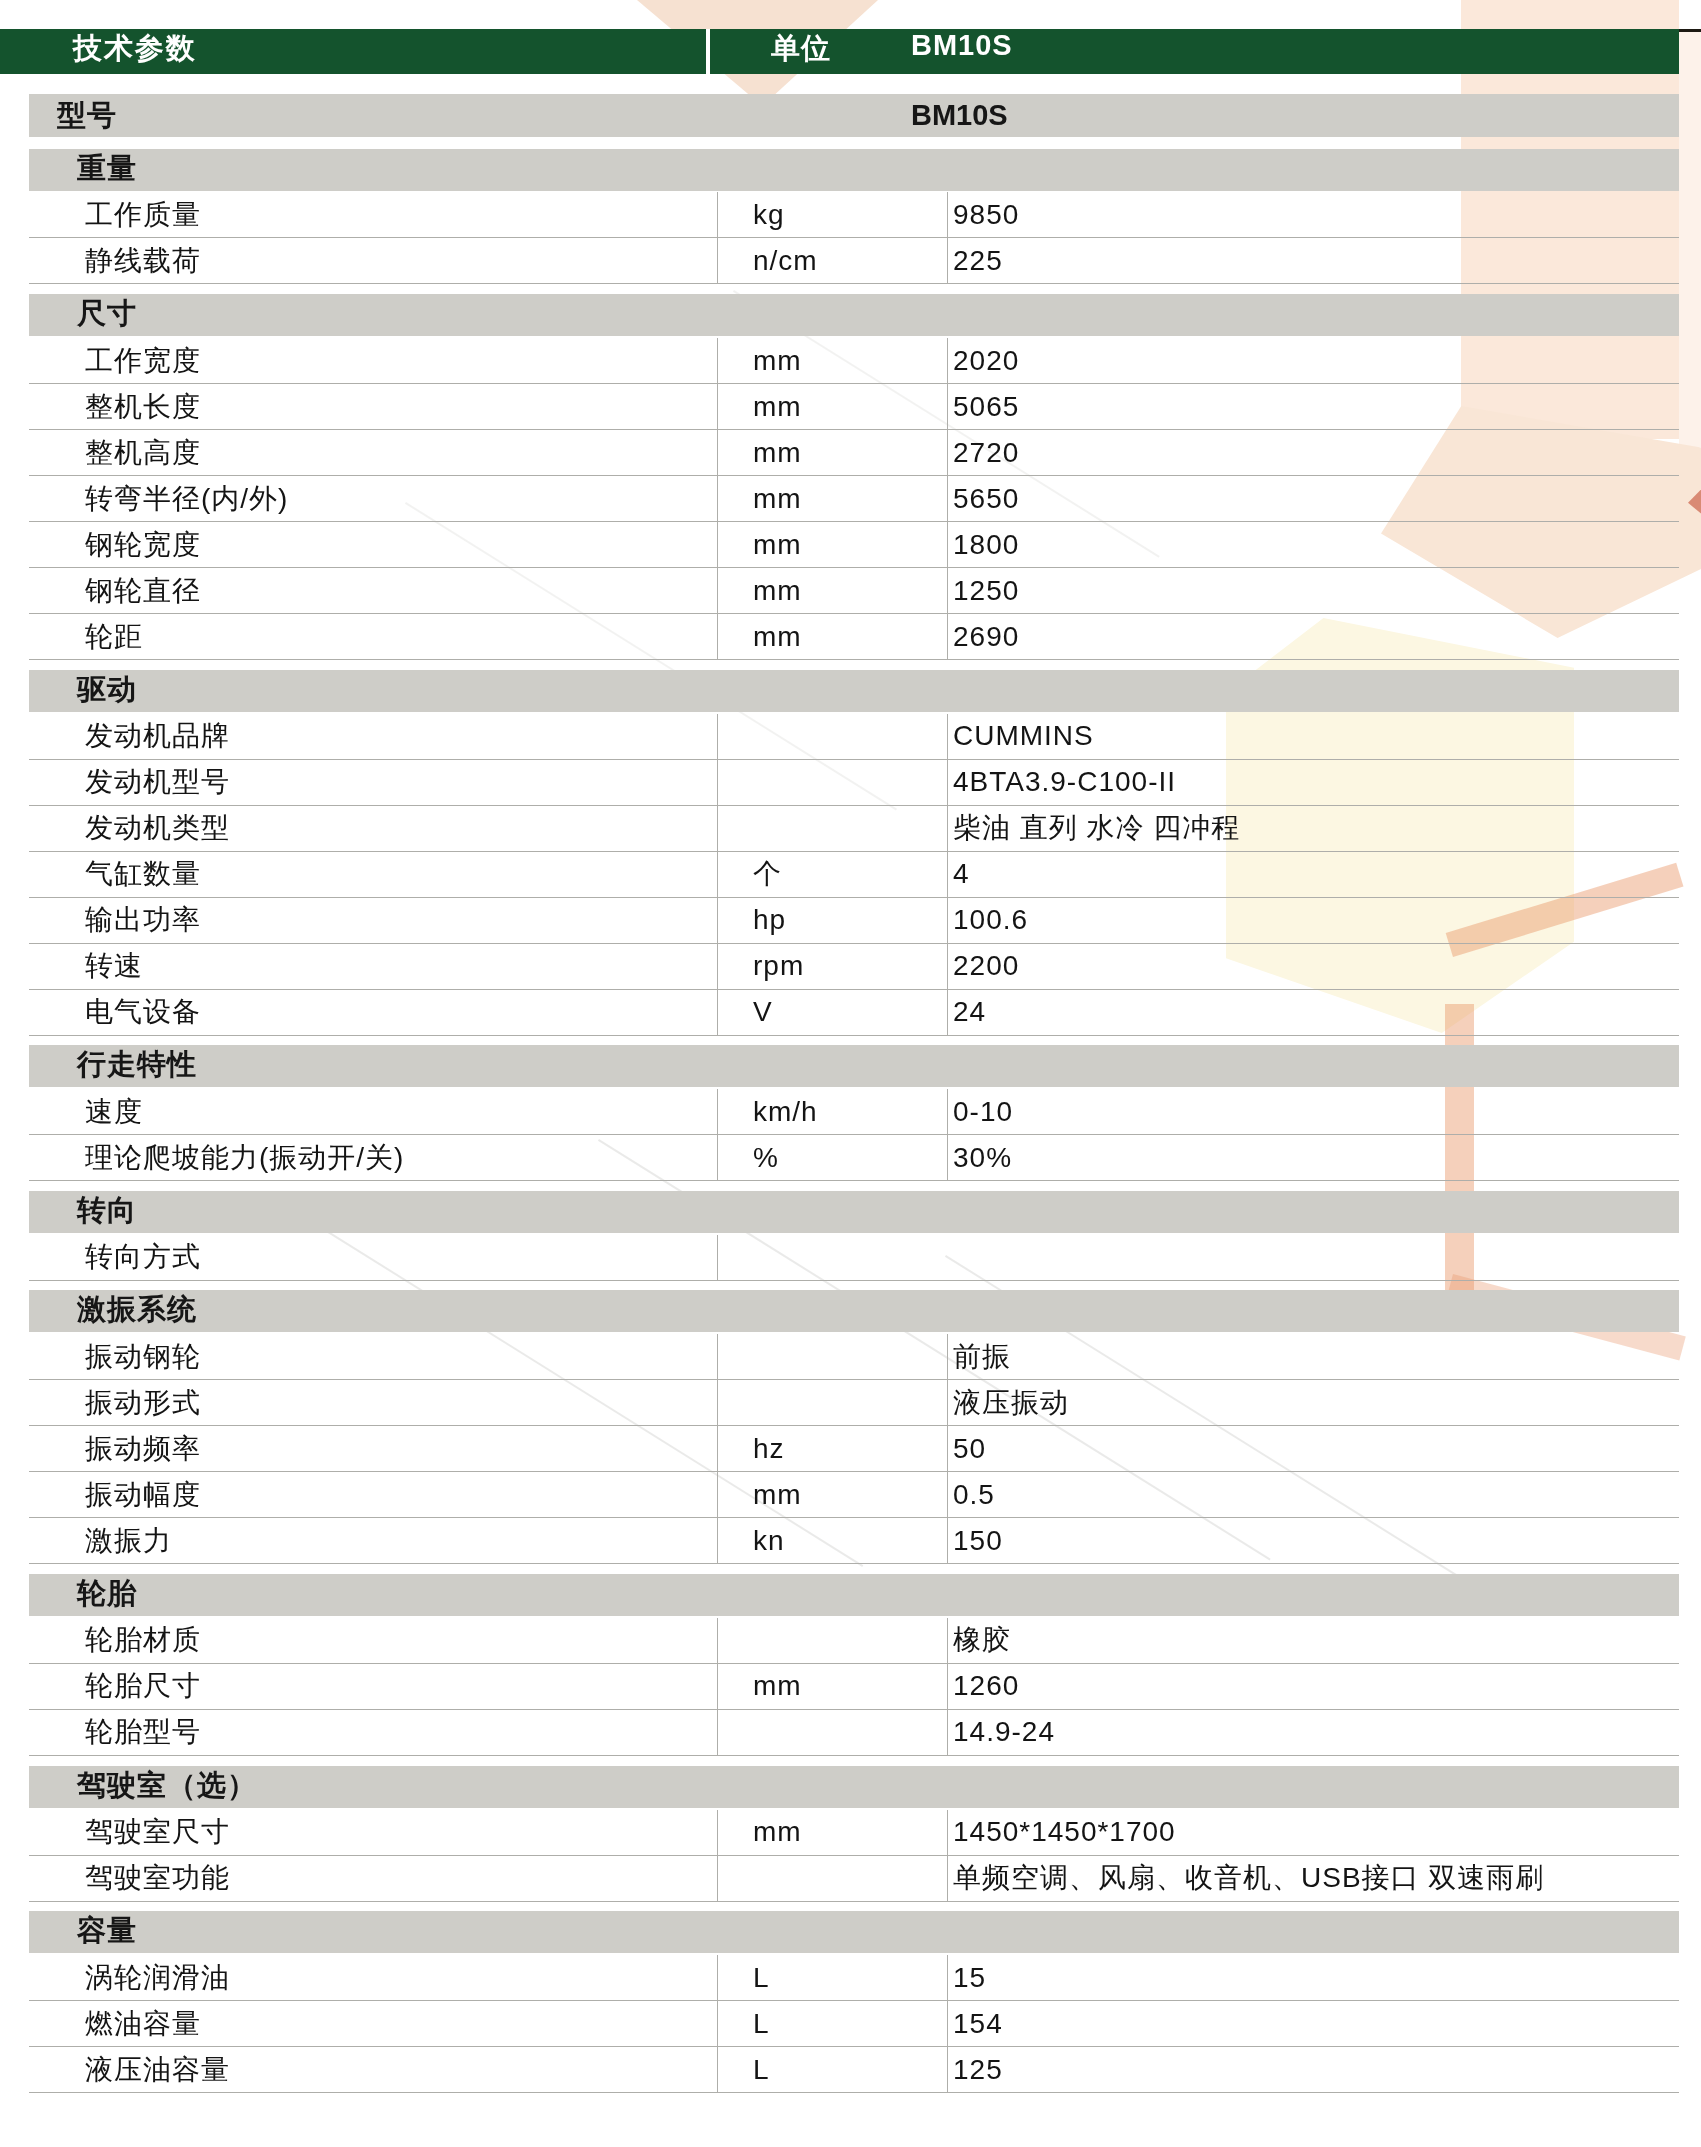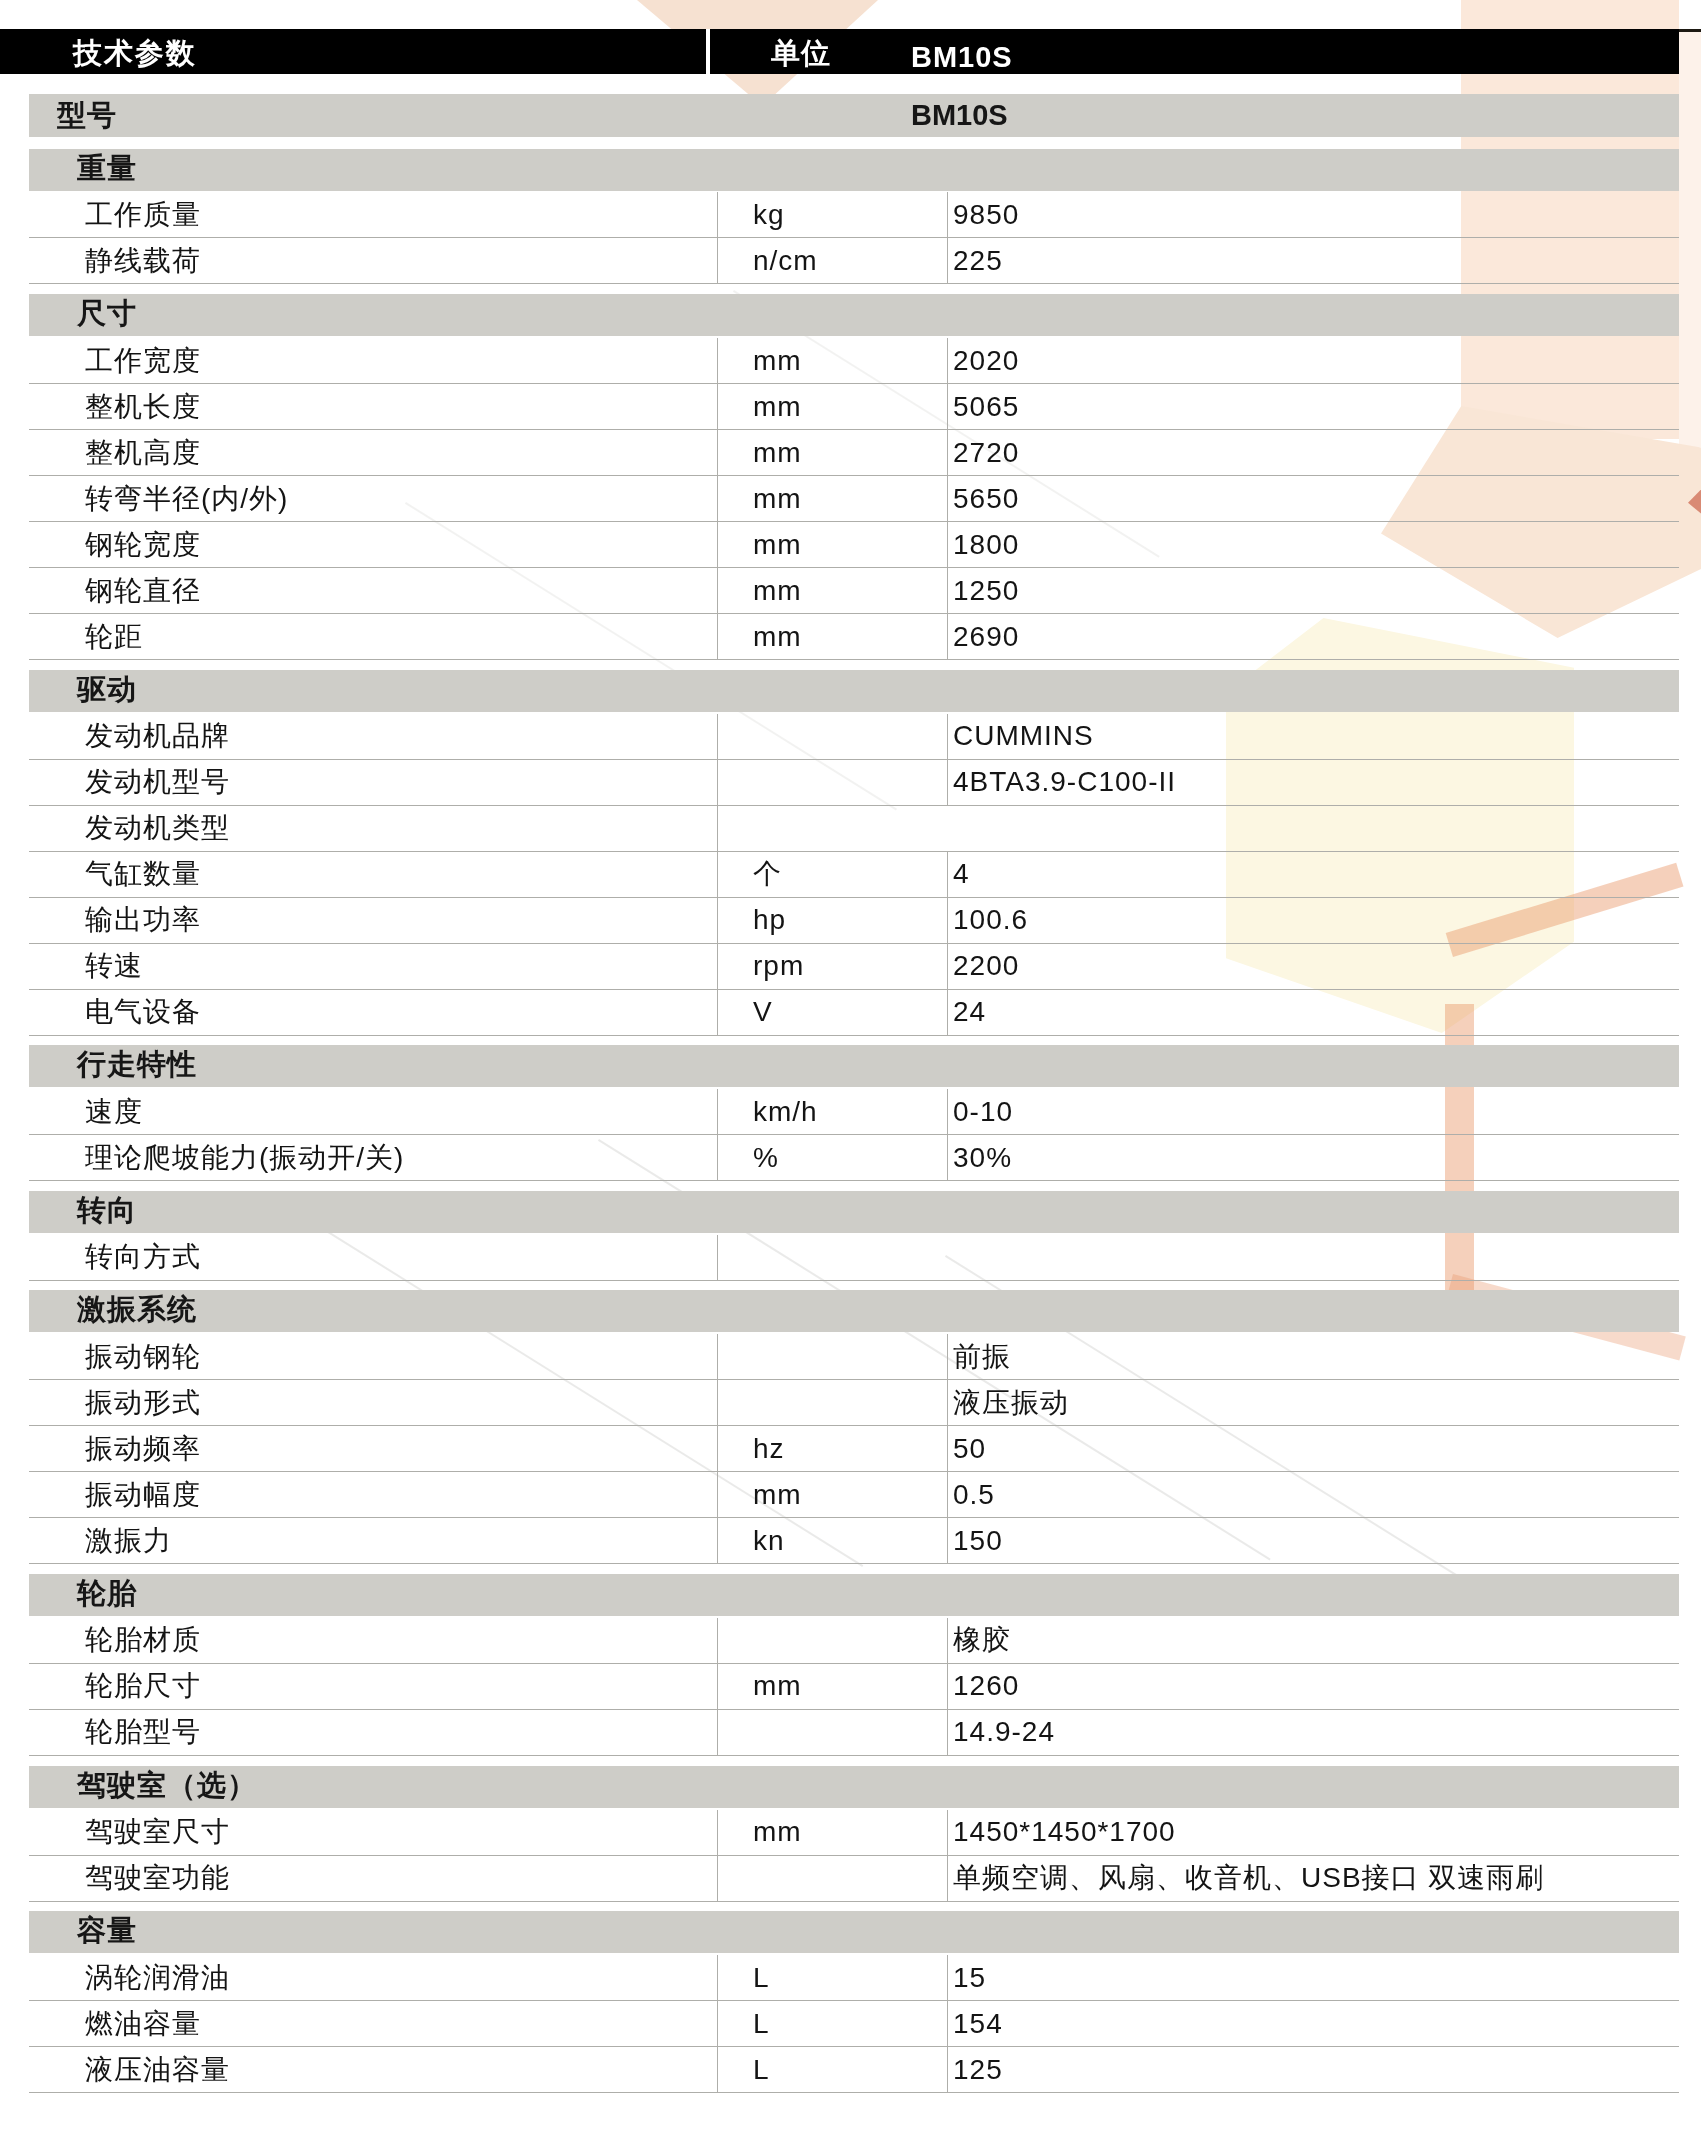--- a/index.html
+++ b/index.html
@@ -38,21 +38,21 @@
   .streak{position:absolute;height:1.9px;background:rgba(160,160,155,.22);transform:rotate(32deg);transform-origin:left top;z-index:0;}
   .s1{left:290px;top:1207px;width:676px;}
   .s2{left:599px;top:1139px;width:792px;}
   .s3{left:946px;top:1255px;width:618px;}
   .s4{left:406px;top:502px;width:579px;background:rgba(160,160,155,.14);}
   .s5{left:734px;top:290px;width:502px;background:rgba(160,160,155,.14);}
 
   
   .header-bar{
     position:absolute;left:0;top:29px;width:1679px;height:45px;
-    background:#000000;z-index:2;display:flex;align-items:flex-end;
+    background:#14532d;z-index:2;display:flex;align-items:flex-start;
   }
   .header-bar .title{
     color:#ffffff;font-size:29px;font-weight:700;
     padding-left:73px;letter-spacing:1.9px;
   }
   .header-bar .vdiv{
     position:absolute;left:706px;top:0;width:3.9px;height:45px;background:#ffffff;
   }
   .header-bar .unit{
     position:absolute;left:726px;color:#ffffff;font-size:29px;font-weight:700;letter-spacing:1px;margin-left:45px;
@@ -252,20 +252,23 @@
             <span class="txt">4BTA3.9-C100-II</span>
           </div>
         </div>
         <div class="data-row">
           <div class="cell c-label">
             <span class="txt">发动机类型</span>
           </div>
           <div class="cell c-unit">
             <span class="txt"></span>
           </div>
+          <div class="cell c-value">
+            <span class="txt">柴油 直列 水冷 四冲程</span>
+          </div>
         </div>
         <div class="data-row">
           <div class="cell c-label">
             <span class="txt">气缸数量</span>
           </div>
           <div class="cell c-unit">
             <span class="txt">个</span>
           </div>
           <div class="cell c-value">
             <span class="txt">4</span>

